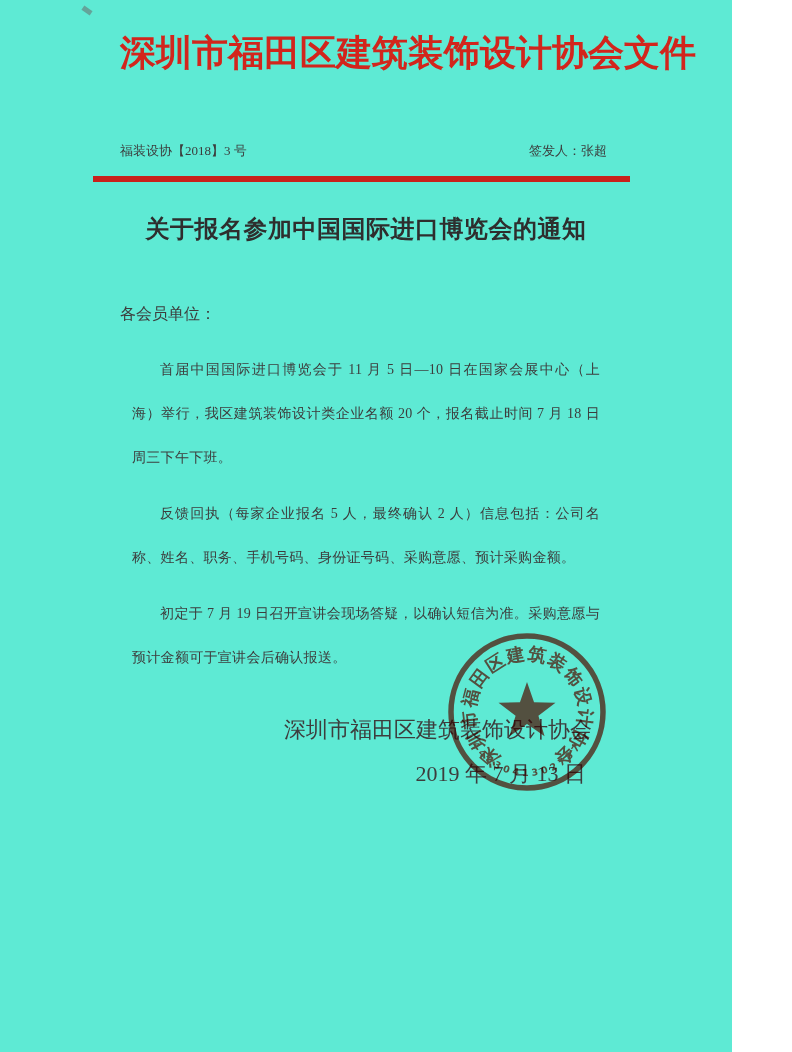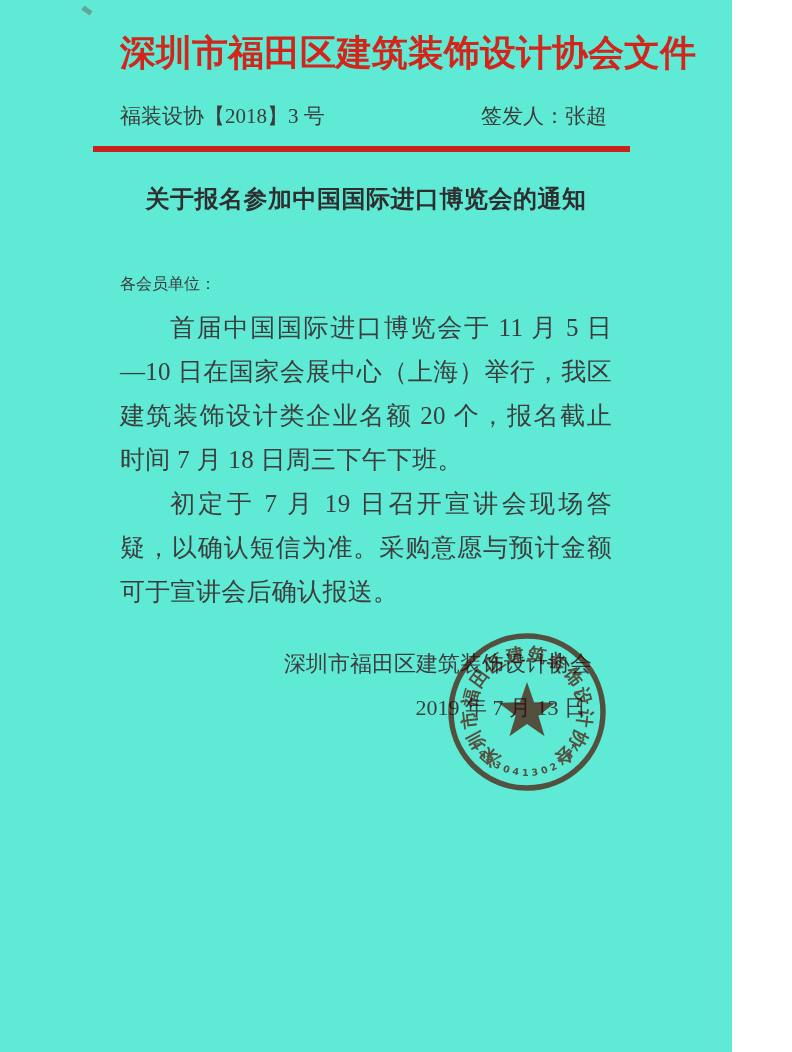--- a/index.html
+++ b/index.html
@@ -24,46 +24,46 @@
     font-weight: bold;
     text-align: center;
     color: #d2251c;
     white-space: nowrap;
   }
   .doc-meta {
     display: flex;
     justify-content: space-between;
     align-items: baseline;
     margin-top: 26px;
-    font-size: 21px;
+    font-size: 13px;
     color: #3c3c3c;
   }
-  .doc-meta .issuer { margin-right: 5px; }
+  .doc-meta .issuer { margin-right: 5px; margin-top: 40px; }
   .red-rule {
     height: 6px;
     background: #c9211b;
     margin: 16px -18px 0 -27px;
   }
   .notice-title {
     margin: 30px 0 4px 0;
     font-size: 24px;
     line-height: 34px;
     font-weight: bold;
     text-align: center;
     color: #2e2e2e;
     letter-spacing: 0.5px;
   }
   .salutation {
     margin: 46px 0 0 0;
     font-size: 16px;
     line-height: 44px;
   }
   .body-para {
-    margin: 0;
-    font-size: 25px;
+    margin: 12px;
+    font-size: 14px;
     line-height: 44px;
     text-indent: 2em;
     text-align: justify;
     letter-spacing: 0.3px;
   }
   .signature {
     margin-top: 28px;
     font-size: 22px;
     line-height: 44px;
   }
@@ -114,20 +114,21 @@
     </div>
 
     <div class="red-rule"></div>
 
     <h2 class="notice-title">关于报名参加中国国际进口博览会的通知</h2>
 
     <p class="salutation">各会员单位：</p>
 
     <p class="body-para">首届中国国际进口博览会于 11 月 5 日—10 日在国家会展中心（上海）举行，我区建筑装饰设计类企业名额 20 个，报名截止时间 7 月 18 日周三下午下班。</p>
 
+    <p class="body-para">反馈回执（每家企业报名 5 人，最终确认 2 人）信息包括：公司名称、姓名、职务、手机号码、身份证号码、采购意愿、预计采购金额。</p>
 
     <p class="body-para">初定于 7 月 19 日召开宣讲会现场答疑，以确认短信为准。采购意愿与预计金额可于宣讲会后确认报送。</p>
 
     <div class="signature">
       <div class="sig-org">深圳市福田区建筑装饰设计协会</div>
       <div class="sig-date">2019 年 7 月 13 日</div>
     </div>
 
   </div>
 

